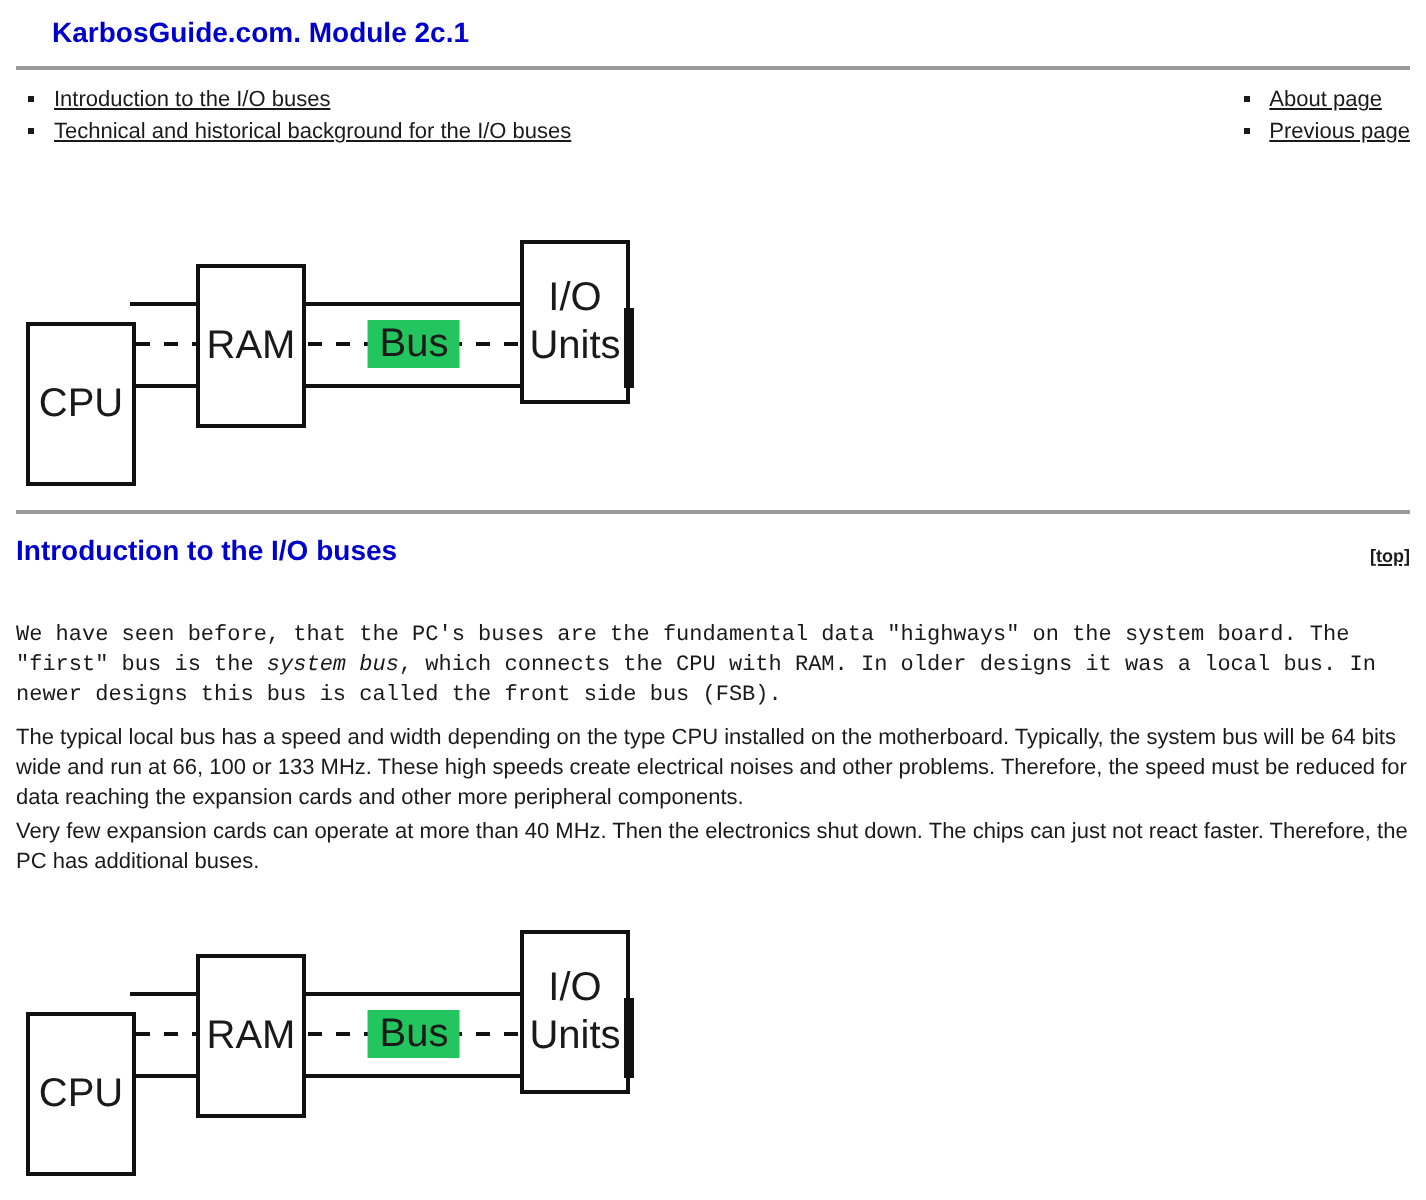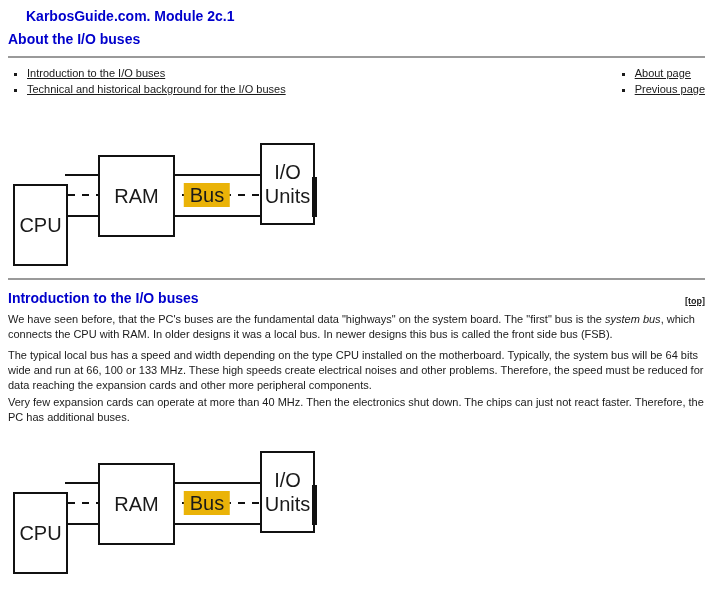--- a/index.html
+++ b/index.html
@@ -63,60 +63,59 @@
   }
   .d-dash-1 { left: 55px; width: 32px; }
   .d-dash-2 { left: 141px; width: 106px; }
   .d-box {
     position: absolute; box-sizing: border-box;
     border: 2px solid #111; background: #fff; z-index: 3;
     display: flex; flex-direction: column; align-items: center; justify-content: center;
     font-size: 20px; color: #1a1a1a; line-height: 24px;
   }
   .d-cpu { left: 0;   top: 13px; width: 55px; height: 82px; margin-top: 28px; }
-  .d-ram { left: 85px; top: 12px; width: 77px; height: 82px; }
+  .d-ram { left: 85px; top: 12px; width: 55px; height: 82px; }
   .d-io  { left: 247px; top: 0;  width: 55px; height: 82px; }
   .d-stub {
     position: absolute; left: 299px; top: 34px; width: 5px; height: 40px;
     background: #111; z-index: 4;
   }
   .d-bus-label {
     position: absolute; left: 194px; top: 40px; transform: translateX(-50%);
-    background: #eab308; padding: 0 6px; z-index: 2;
+    background: #22c55e; padding: 0 6px; z-index: 2;
     font-size: 20px; color: #1a1a1a; line-height: 24px;
   }
 
   
   .rule2 { margin-top: 29px; }
   .heading-row {
     margin-top: 10px;
     display: flex; justify-content: space-between; align-items: flex-end;
   }
   .h3 {
     margin: 0; font-size: 14px; font-weight: bold; color: #0000cc;
     line-height: 16px;
   }
   .top-link { font-size: 9px; font-weight: bold; }
-  .p1 { margin-top: 6px; }
+  .p1 { margin-top: 28px; font-family: Liberation Mono, monospace; }
   .p2 { margin-top: 6px; }
   .p3 { margin-top: 2px; }
   .h4 {
     margin: 11px 0 0 0;
     font-size: 11px; font-weight: bold; color: #0000cc; line-height: 14px;
   }
   .p4 { margin-top: 14px; }
   .italic { font-style: italic; }
 </style>
 </head>
 <body>
 
 <div class="page">
 
   <div class="h1">KarbosGuide.com. Module 2c.1</div>
-  <div class="h2">About the I/O buses</div>
 
   <hr class="rule">
 
 
   <div class="lists">
     <ul class="toc-list">
       <li>
         <a>Introduction to the I/O buses</a>
       </li>
       <li>

